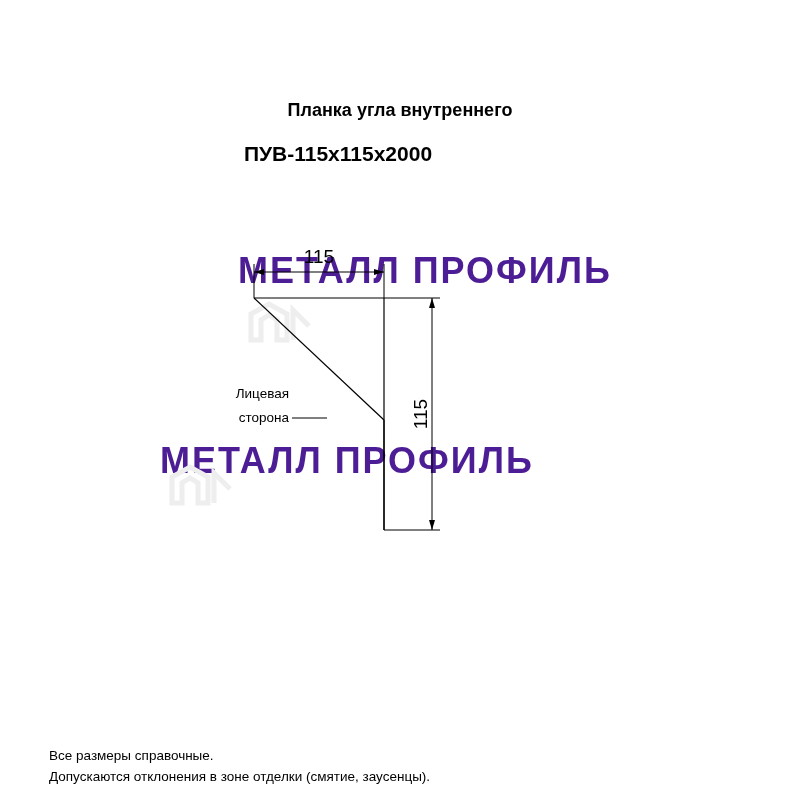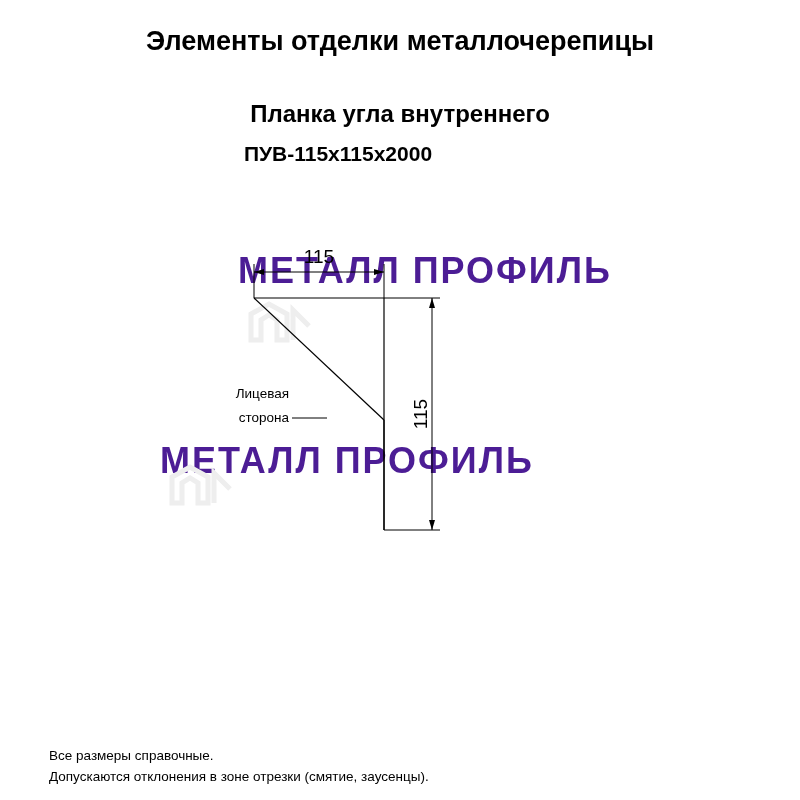--- a/index.html
+++ b/index.html
@@ -31,21 +31,21 @@
     font-size: 27px;
     font-weight: bold;
     letter-spacing: 0px;
   }
   .sub-title-1 {
     position: absolute;
     top: 100px;
     left: 0;
     width: 800px;
     text-align: center;
-    font-size: 24px;
+    font-size: 18px;
     font-weight: bold;
   }
   .sub-title-2 {
     position: absolute;
     top: 142px;
     left: 0;
     width: 676px;
     text-align: center;
     font-size: 21px;
     font-weight: bold;
@@ -127,21 +127,20 @@
       <path d="M46 40 L46 10 L62 26" fill="none" stroke="#eeeeee" stroke-width="5"></path>
     </svg>
   </div>
   <div class="wm-logo wm-logo-2">
     <svg width="70" height="44" viewBox="0 0 70 44">
       <path d="M4 40 L4 14 L22 4 L40 14 L40 40 L30 40 L30 20 L22 15 L14 20 L14 40 Z" fill="none" stroke="#eeeeee" stroke-width="5"></path>
       <path d="M46 40 L46 10 L62 26" fill="none" stroke="#eeeeee" stroke-width="5"></path>
     </svg>
   </div>
 
-  <div class="main-title">Элементы отделки металлочерепицы</div>
   <div class="sub-title-1">Планка угла внутреннего</div>
   <div class="sub-title-2">ПУВ-115х115х2000</div>
 
   <div class="drawing">
     <svg width="520" height="340" viewBox="0 0 520 340">
 
       <g stroke="#000000" fill="none" stroke-width="1.2">
 
         <line x1="110" y1="68" x2="240" y2="68"></line>
 
@@ -176,16 +175,16 @@
         <line x1="148" y1="188" x2="183" y2="188"></line>
       </g>
       <text class="face-text" x="145" y="168" text-anchor="end">Лицевая</text>
       <text class="face-text" x="145" y="192" text-anchor="end">сторона</text>
 
     </svg>
   </div>
 
   <div class="footer">
     <div>Все размеры справочные.</div>
-    <div>Допускаются отклонения в зоне отрезки (смятие, заусенцы).</div>
+    <div>Допускаются отклонения в зоне отделки (смятие, заусенцы).</div>
   </div>
 
 </div>
 
 </body></html>

